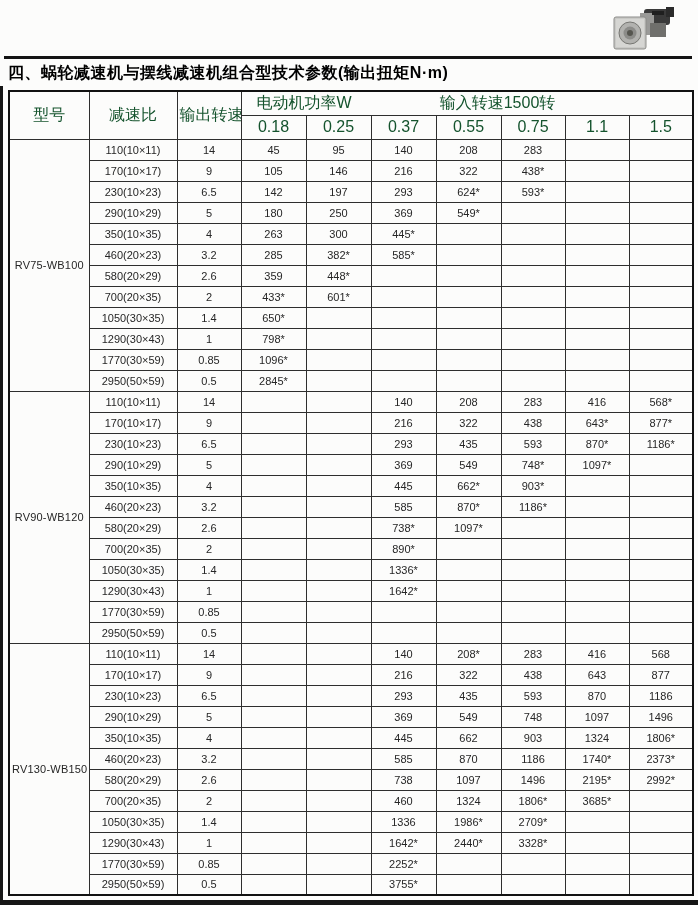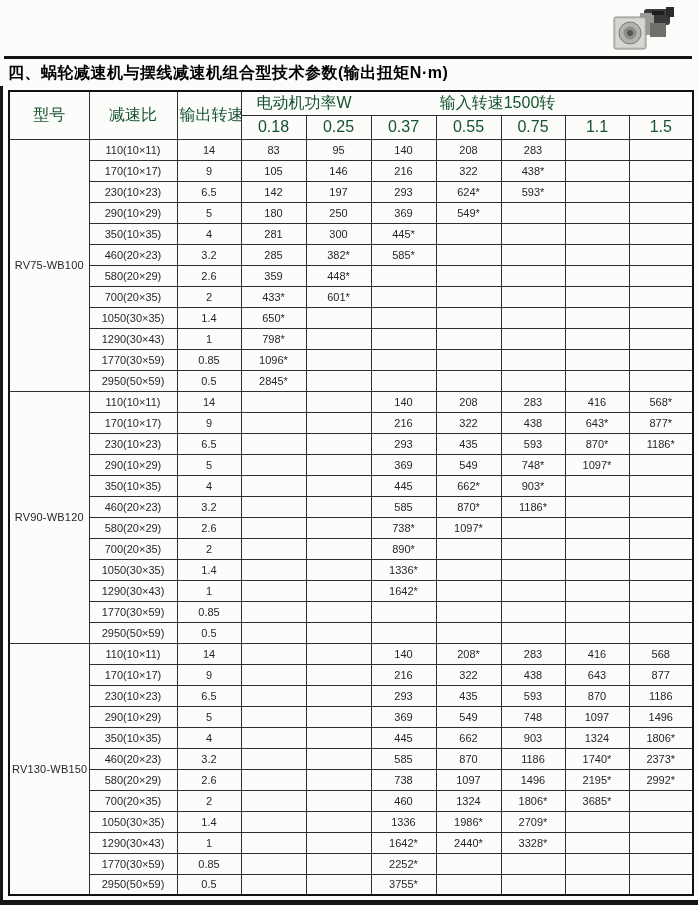--- a/index.html
+++ b/index.html
@@ -106,21 +106,21 @@
       <th>0.75</th>
       <th>1.1</th>
       <th>1.5</th>
     </tr>
   </thead>
   <tbody>
       <tr>
         <td rowspan="12" class="model-cell">RV75-WB100</td>
         <td class="ratio-cell">110(10×11)</td>
         <td>14</td>
-        <td>83</td>
+        <td>45</td>
         <td>95</td>
         <td>140</td>
         <td>208</td>
         <td>283</td>
         <td></td>
         <td></td>
       </tr>
       <tr>
         <td class="ratio-cell">170(10×17)</td>
         <td>9</td>
@@ -150,21 +150,21 @@
         <td>250</td>
         <td>369</td>
         <td>549*</td>
         <td></td>
         <td></td>
         <td></td>
       </tr>
       <tr>
         <td class="ratio-cell">350(10×35)</td>
         <td>4</td>
-        <td>281</td>
+        <td>263</td>
         <td>300</td>
         <td>445*</td>
         <td></td>
         <td></td>
         <td></td>
         <td></td>
       </tr>
       <tr>
         <td class="ratio-cell">460(20×23)</td>
         <td>3.2</td>

